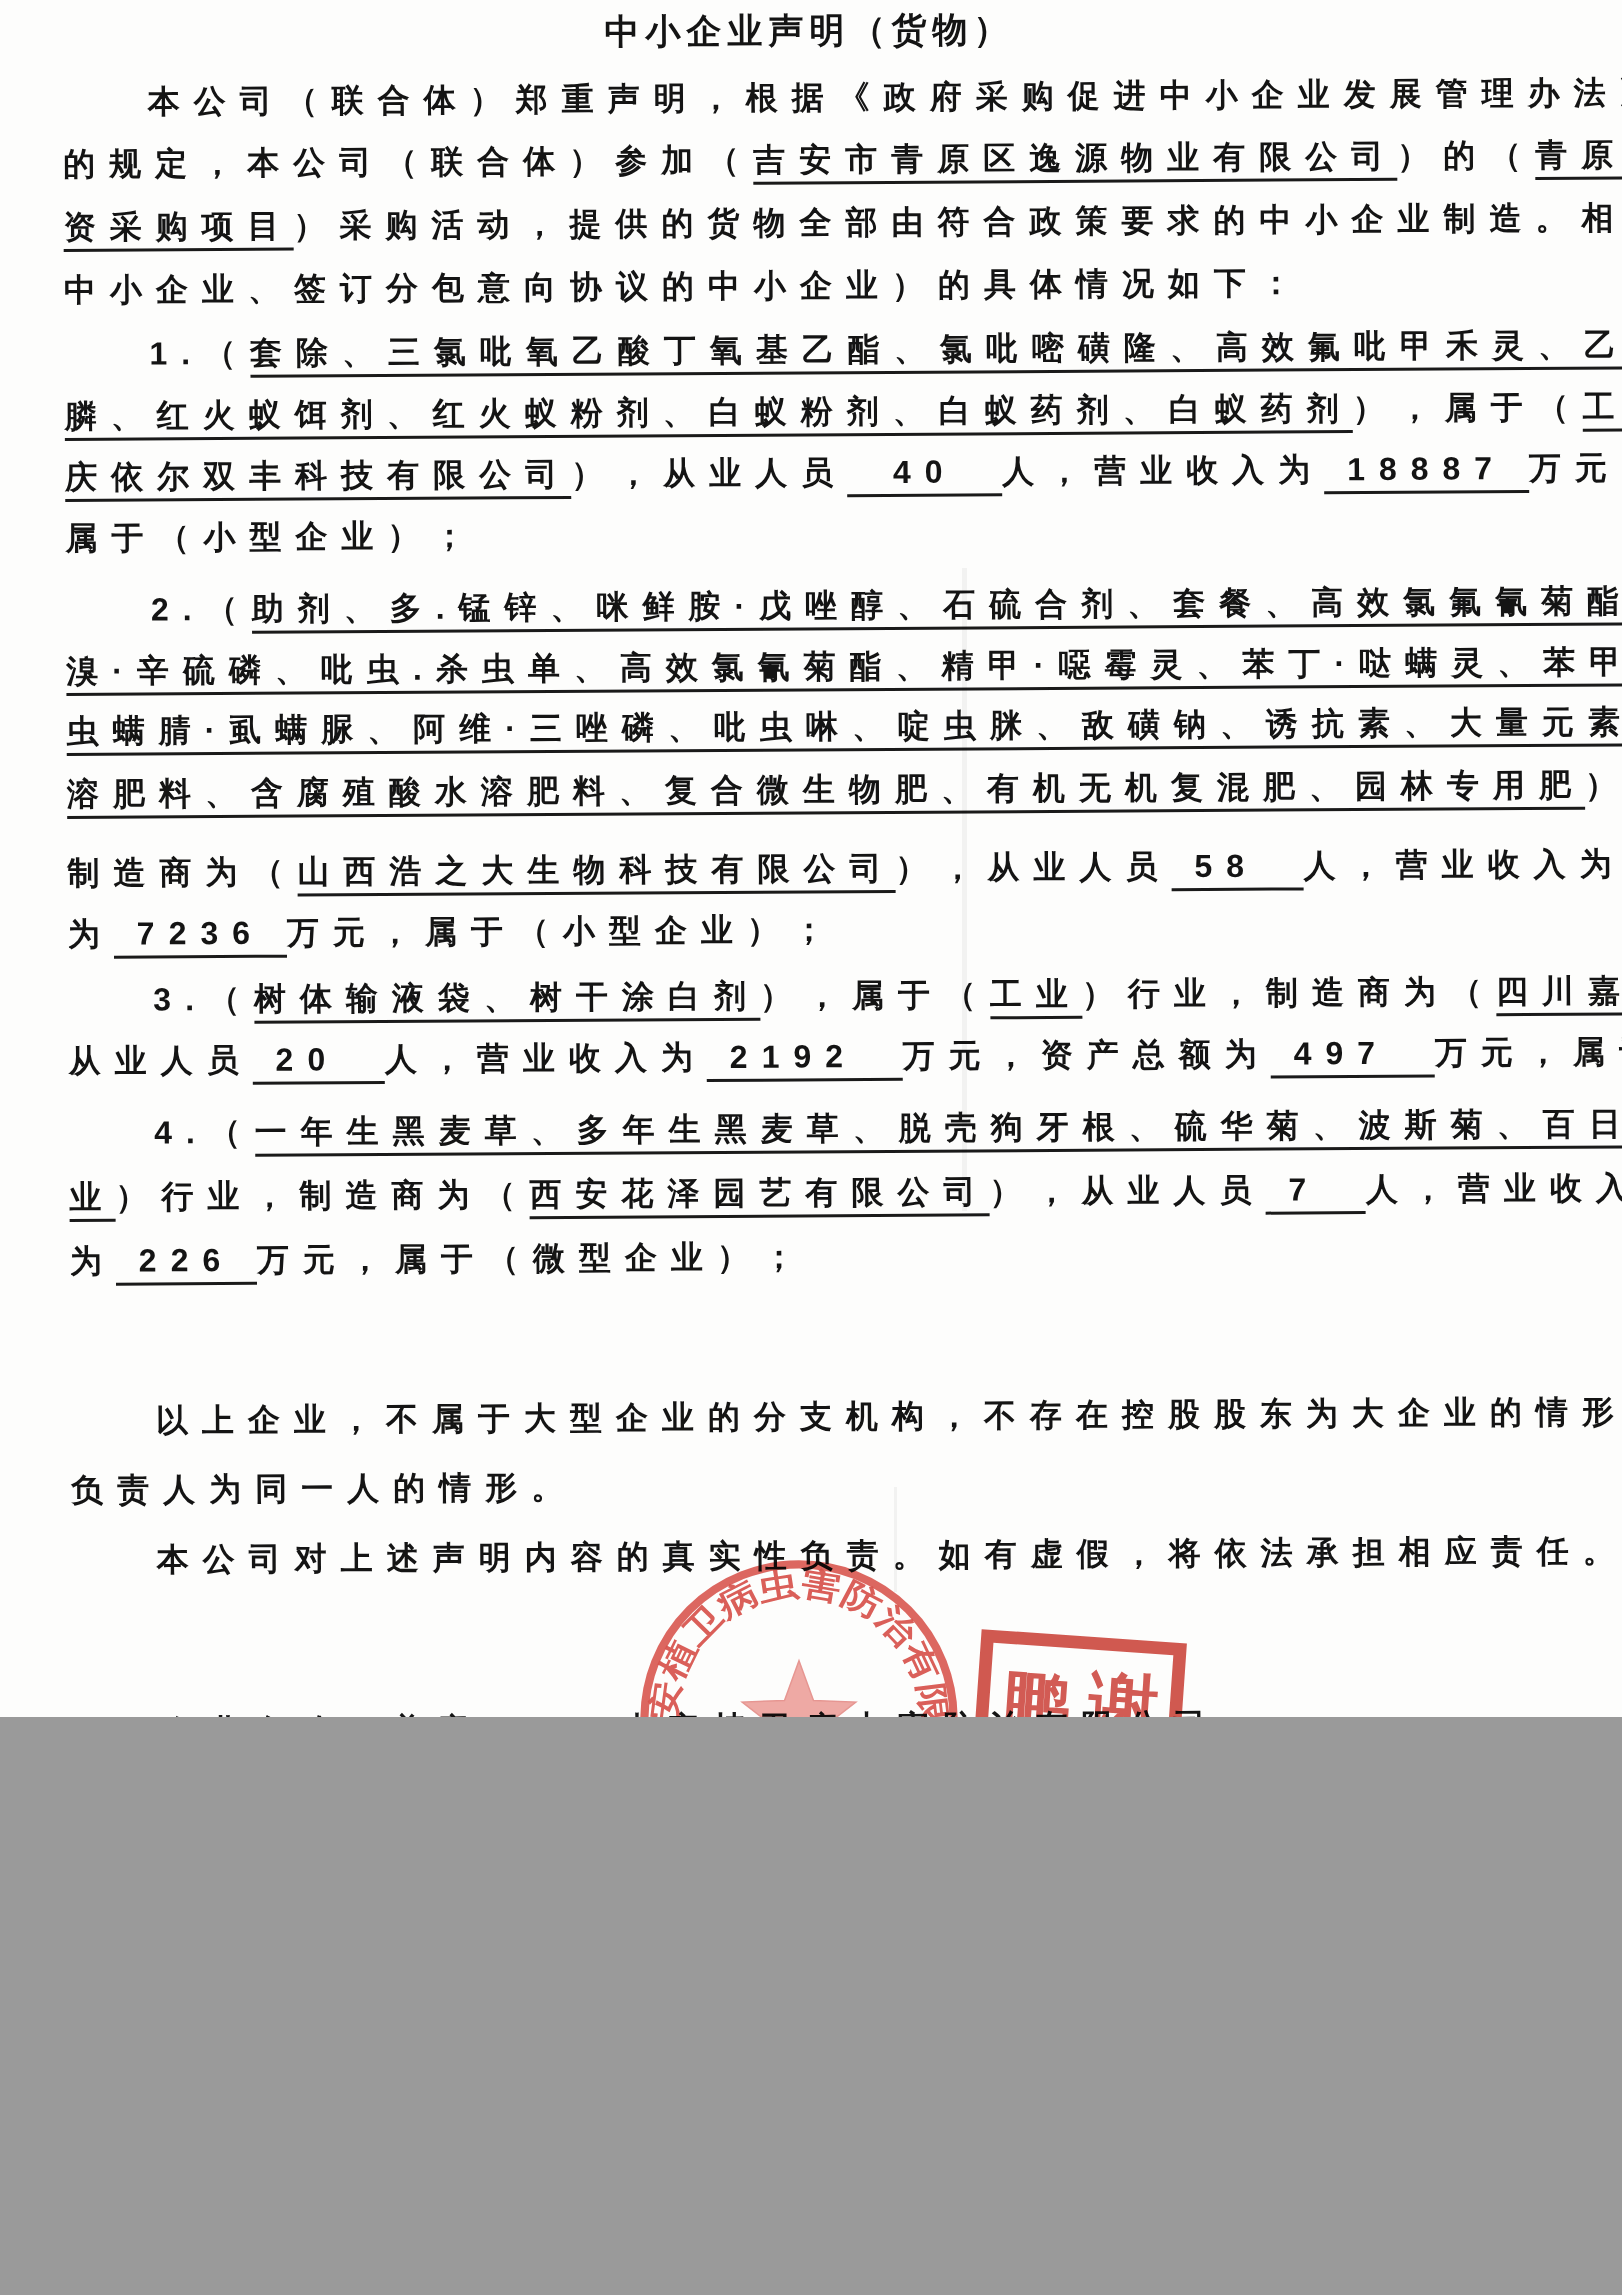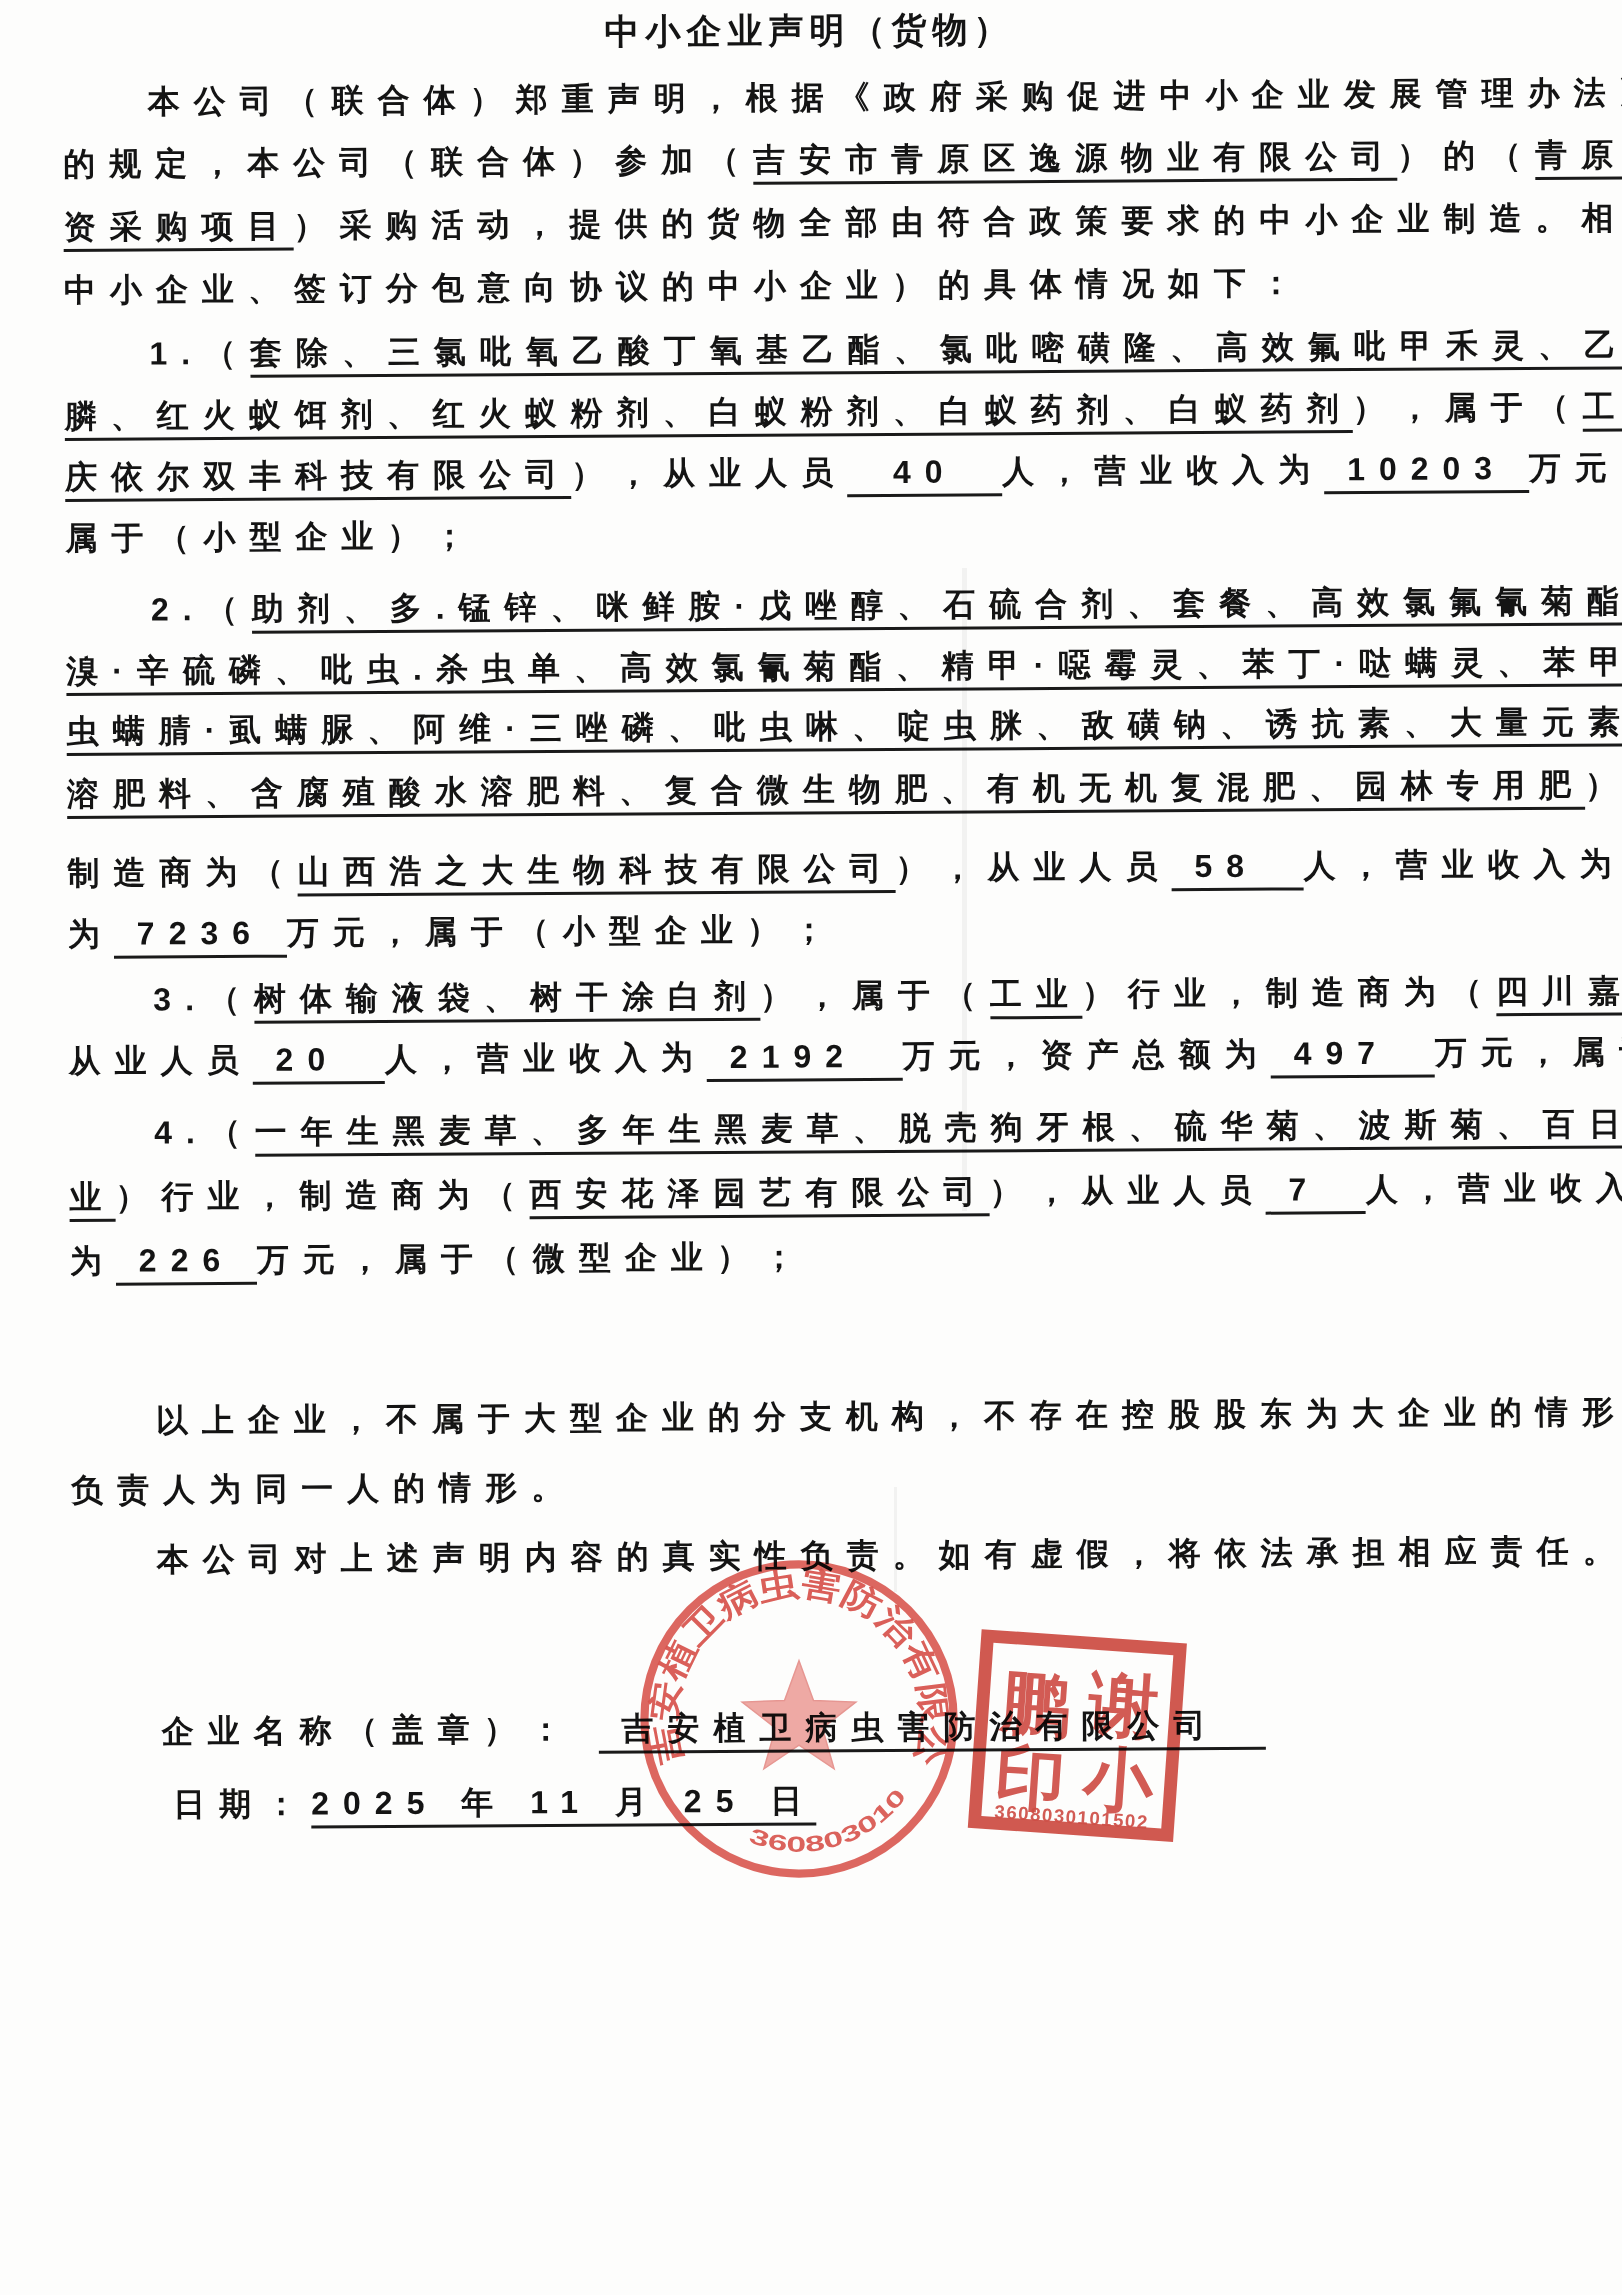--- a/index.html
+++ b/index.html
@@ -1,17 +1,17 @@
 <!DOCTYPE html>
 <html style="font-size:12px"><head>
 <meta charset="utf-8">
 <style>
   html,body{margin:0;padding:0;background:#9a9a9a;}
   .page{
-    position:relative;width:1622px;height:2295px;background:#fdfdfc;
+    position:relative;width:1622px;height:1717px;background:#fdfdfc;
     overflow:hidden;font-family:"Liberation Sans","DejaVu Sans",sans-serif;
     font-weight:700;color:#141414;
   }
   .content{position:absolute;left:0;top:0;width:1719px;height:2295px;
     transform:rotate(-0.35deg);transform-origin:60px 299px;}
   .title{position:absolute;top:12px;left:0;width:1622px;text-align:center;
     font-size:35px;letter-spacing:6px;margin:0;font-weight:700;}
   .line{position:absolute;font-size:32px;letter-spacing:14px;white-space:pre;
     line-height:43px;}
   .line .u{border-bottom:3px solid #1a1a1a;padding-bottom:3.7px;}
@@ -27,21 +27,21 @@
 
   <div class="content">
     <h1 class="title">中小企业声明（货物）</h1>
     <div id="body-lines">
         <div class="line" style="top: 81px; left: 149px;"><span>本公司（联合体）郑重声明，根据《政府采购促进中小企业发展管理办法》（财库[2020]46 号</span></div>
         <div class="line" style="top: 143px; left: 64px;"><span>的规定，本公司（联合体）参加（</span><span class="u">吉安市青原区逸源物业有限公司</span><span>）的（</span><span class="u">青原区公共绿地养护项目物</span></div>
         <div class="line" style="top: 206px; left: 64px;"><span class="u">资采购项目</span><span>）采购活动，提供的货物全部由符合政策要求的中小企业制造。相关企业（含联合体中的</span></div>
         <div class="line" style="top: 269px; left: 64px;"><span>中小企业、签订分包意向协议的中小企业）的具体情况如下：</span></div>
         <div class="line" style="top: 333px; left: 149px;"><span>1.（</span><span class="u">套除、三氯吡氧乙酸丁氧基乙酯、氯吡嘧磺隆、高效氟吡甲禾灵、乙氧氟草醚、滴酸.草甘</span></div>
         <div class="line" style="top: 395px; left: 64px;"><span class="u">膦、红火蚁饵剂、红火蚁粉剂、白蚁粉剂、白蚁药剂、白蚁药剂</span><span>），属于（</span><span class="u">工业</span></div>
-        <div class="line" style="top: 456px; left: 64px;"><span class="u">庆依尔双丰科技有限公司</span><span>），从业人员</span><span class="u">  40  </span><span>人，营业收入为</span><span class="u"> 10203 </span><span>万元，资产总额为</span></div>
+        <div class="line" style="top: 456px; left: 64px;"><span class="u">庆依尔双丰科技有限公司</span><span>），从业人员</span><span class="u">  40  </span><span>人，营业收入为</span><span class="u"> 18887 </span><span>万元，资产总额为</span></div>
         <div class="line" style="top: 517px; left: 64px;"><span>属于（小型企业）；</span></div>
         <div class="line" style="top: 589px; left: 149px;"><span>2.（</span><span class="u">助剂、多.锰锌、咪鲜胺·戊唑醇、石硫合剂、套餐、高效氯氟氰菊酯、啶虫·毒死蜱、丙</span></div>
         <div class="line" style="top: 650px; left: 64px;"><span class="u">溴·辛硫磷、吡虫.杀虫单、高效氯氰菊酯、精甲·噁霉灵、苯丁·哒螨灵、苯甲·嘧菌酯、多·福</span></div>
         <div class="line" style="top: 710px; left: 64px;"><span class="u">虫螨腈·虱螨脲、阿维·三唑磷、吡虫啉、啶虫脒、敌磺钠、诱抗素、大量元素水溶肥、含氨基酸水</span></div>
         <div class="line" style="top: 773px; left: 64px;"><span class="u">溶肥料、含腐殖酸水溶肥料、复合微生物肥、有机无机复混肥、园林专用肥</span><span>），属于（</span></div>
         <div class="line" style="top: 852px; left: 64px;"><span>制造商为（</span><span class="u">山西浩之大生物科技有限公司</span><span>），从业人员</span><span class="u"> 58  </span><span>人，营业收入为</span></div>
         <div class="line" style="top: 913px; left: 64px;"><span>为</span><span class="u"> 7236 </span><span>万元，属于（小型企业）；</span></div>
         <div class="line" style="top: 979px; left: 149px;"><span>3.（</span><span class="u">树体输液袋、树干涂白剂</span><span>），属于（</span><span class="u">工业</span><span>）行业，制造商为（</span><span class="u">四川嘉智生态科技有限公司</span></div>
         <div class="line" style="top: 1040px; left: 64px;"><span>从业人员</span><span class="u"> 20  </span><span>人，营业收入为</span><span class="u"> 2192  </span><span>万元，资产总额为</span><span class="u"> 497  </span><span>万元，属于（小型企业）；</span></div>
         <div class="line" style="top: 1112px; left: 149px;"><span>4.（</span><span class="u">一年生黑麦草、多年生黑麦草、脱壳狗牙根、硫华菊、波斯菊、百日草、金鸡菊</span></div>

